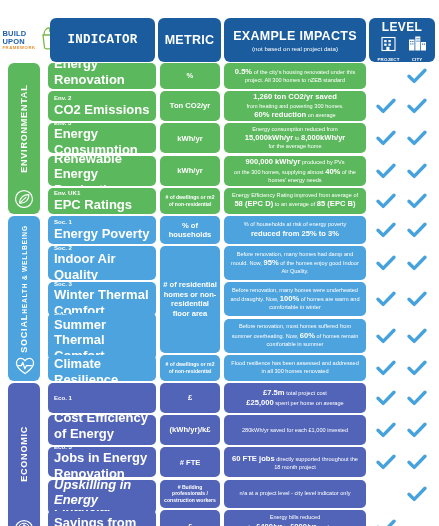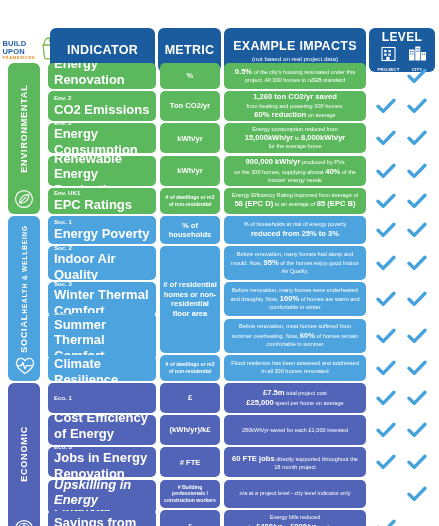--- a/index.html
+++ b/index.html
@@ -15,42 +15,42 @@
   .pill {
     border-radius: 5px;
     color: #ffffff;
     display: flex;
     flex-direction: column;
     justify-content: center;
     overflow: hidden;
   }
 
   
-  .header { position: absolute; left: 0; top: 18px; height: 56px; width: 439px; }
+  .header { position: absolute; left: 0; top: 8px; height: 56px; width: 439px; }
   .logo {
     position: absolute; left: 6px; top: 12px; width: 48px; height: 40px;
     display: flex; align-items: center; justify-content: center;
   }
   .logo-txt { line-height: 1.02; }
   .logo-l1, .logo-l2 {
     font-size: 7.5px; font-weight: bold; color: #1f5fa9; letter-spacing: .2px;
   }
   .logo-l3 { font-size: 4.2px; font-weight: bold; color: #e8912a; letter-spacing: .55px; }
   .logo-mark { margin-left: 2px; }
 
   .hdr-box {
     position: absolute; top: 10px; height: 44px;
     background: #1a5c9e; border-radius: 6px;
     display: flex; flex-direction: column;
     align-items: center; justify-content: center;
     color: #fff; text-align: center;
   }
   .hdr-title { font-size: 12.5px; font-weight: bold; letter-spacing: .3px; }
   .hdr-sub { font-size: 6.2px; margin-top: 2px; }
-  #hdr-indicator { left: 50px; width: 105px; }
+  #hdr-indicator { left: 50px; width: 105px; font-family: Liberation Mono, monospace; }
   #hdr-metric    { left: 158px; width: 63px; }
   #hdr-impacts   { left: 224px; width: 142px; }
   #hdr-level     { left: 369px; width: 66px; padding-top: 2px; }
   .lvl-title { font-size: 12px; font-weight: bold; letter-spacing: .4px; }
   .lvl-icons { display: flex; gap: 8px; margin-top: 1px; align-items: flex-end; }
   .lvl-item { display: flex; flex-direction: column; align-items: center; }
   .lvl-lbl { font-size: 4.4px; font-weight: bold; letter-spacing: .2px; margin-top: .5px; }
 
   
   .cat {

